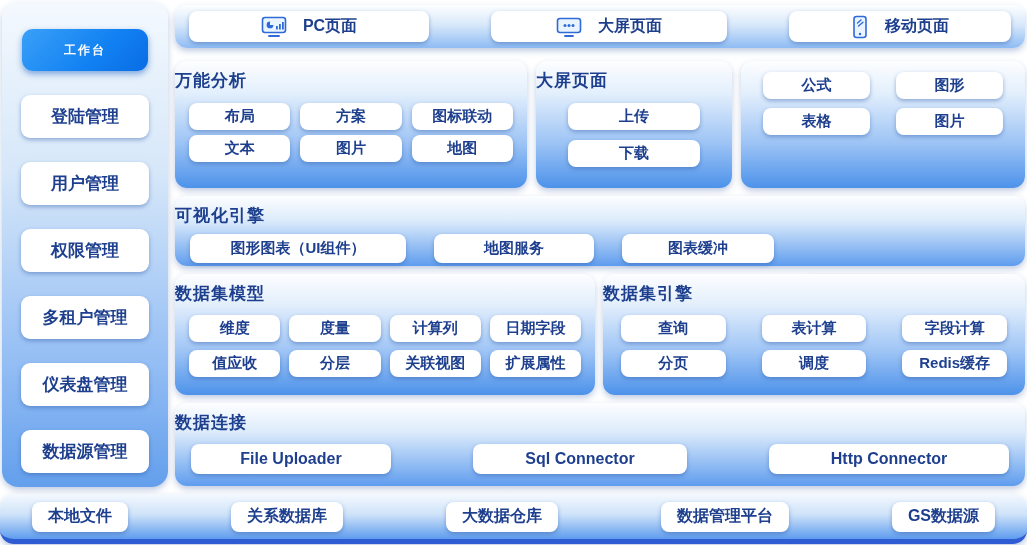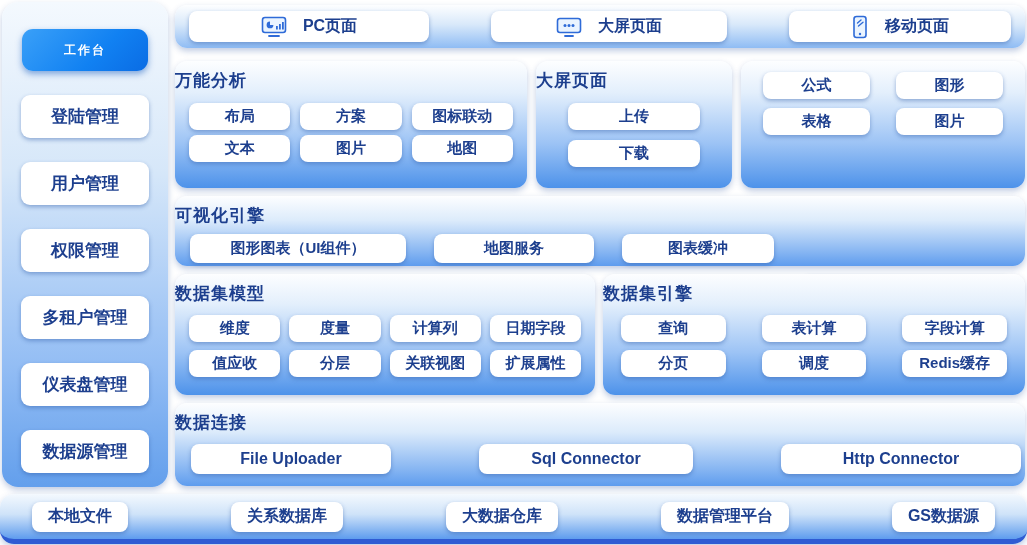--- a/index.html
+++ b/index.html
@@ -70,21 +70,21 @@
   .viz-row .btn:nth-child(2){flex:1;}
   .viz-row .btn:nth-child(3){flex:0.95;}
   .viz-row .btn:nth-child(4){flex:1.3;margin-top:41px;}
   
   .p-dsmodel{left:175px;top:274px;width:420px;height:121px;}
   .p-dsengine{left:603px;top:274px;width:422px;height:121px;}
   .grid4{display:grid;grid-template-columns:repeat(4,1fr);gap:8px 9px;padding:10px 14px 0 14px;}
   .grid3e{display:grid;grid-template-columns:repeat(3,1fr);gap:8px 36px;padding:10px 18px 0 18px;}
   
   .p-conn{left:175px;top:403px;width:850px;height:83px;}
-  .conn-row{display:flex;justify-content:space-between;padding:10px 4px 0 16px;}
+  .conn-row{display:flex;justify-content:space-between;padding:10px 16px 0 16px;}
   .conn-row .btn{height:30px;font-size:16px;}
   .conn-row .btn:nth-child(1){width:200px;}
   .conn-row .btn:nth-child(2){width:214px;}
   .conn-row .btn:nth-child(3){width:240px;}
   
   .bottom-bar{
     left:0;top:494px;width:1027px;height:50px;border-radius:14px;
     background:linear-gradient(180deg,#f4f9fe 0%,#cfe3f9 45%,#5e9cee 100%);
     border-bottom:5px solid #2f5bd3;
     display:flex;align-items:center;justify-content:space-between;

